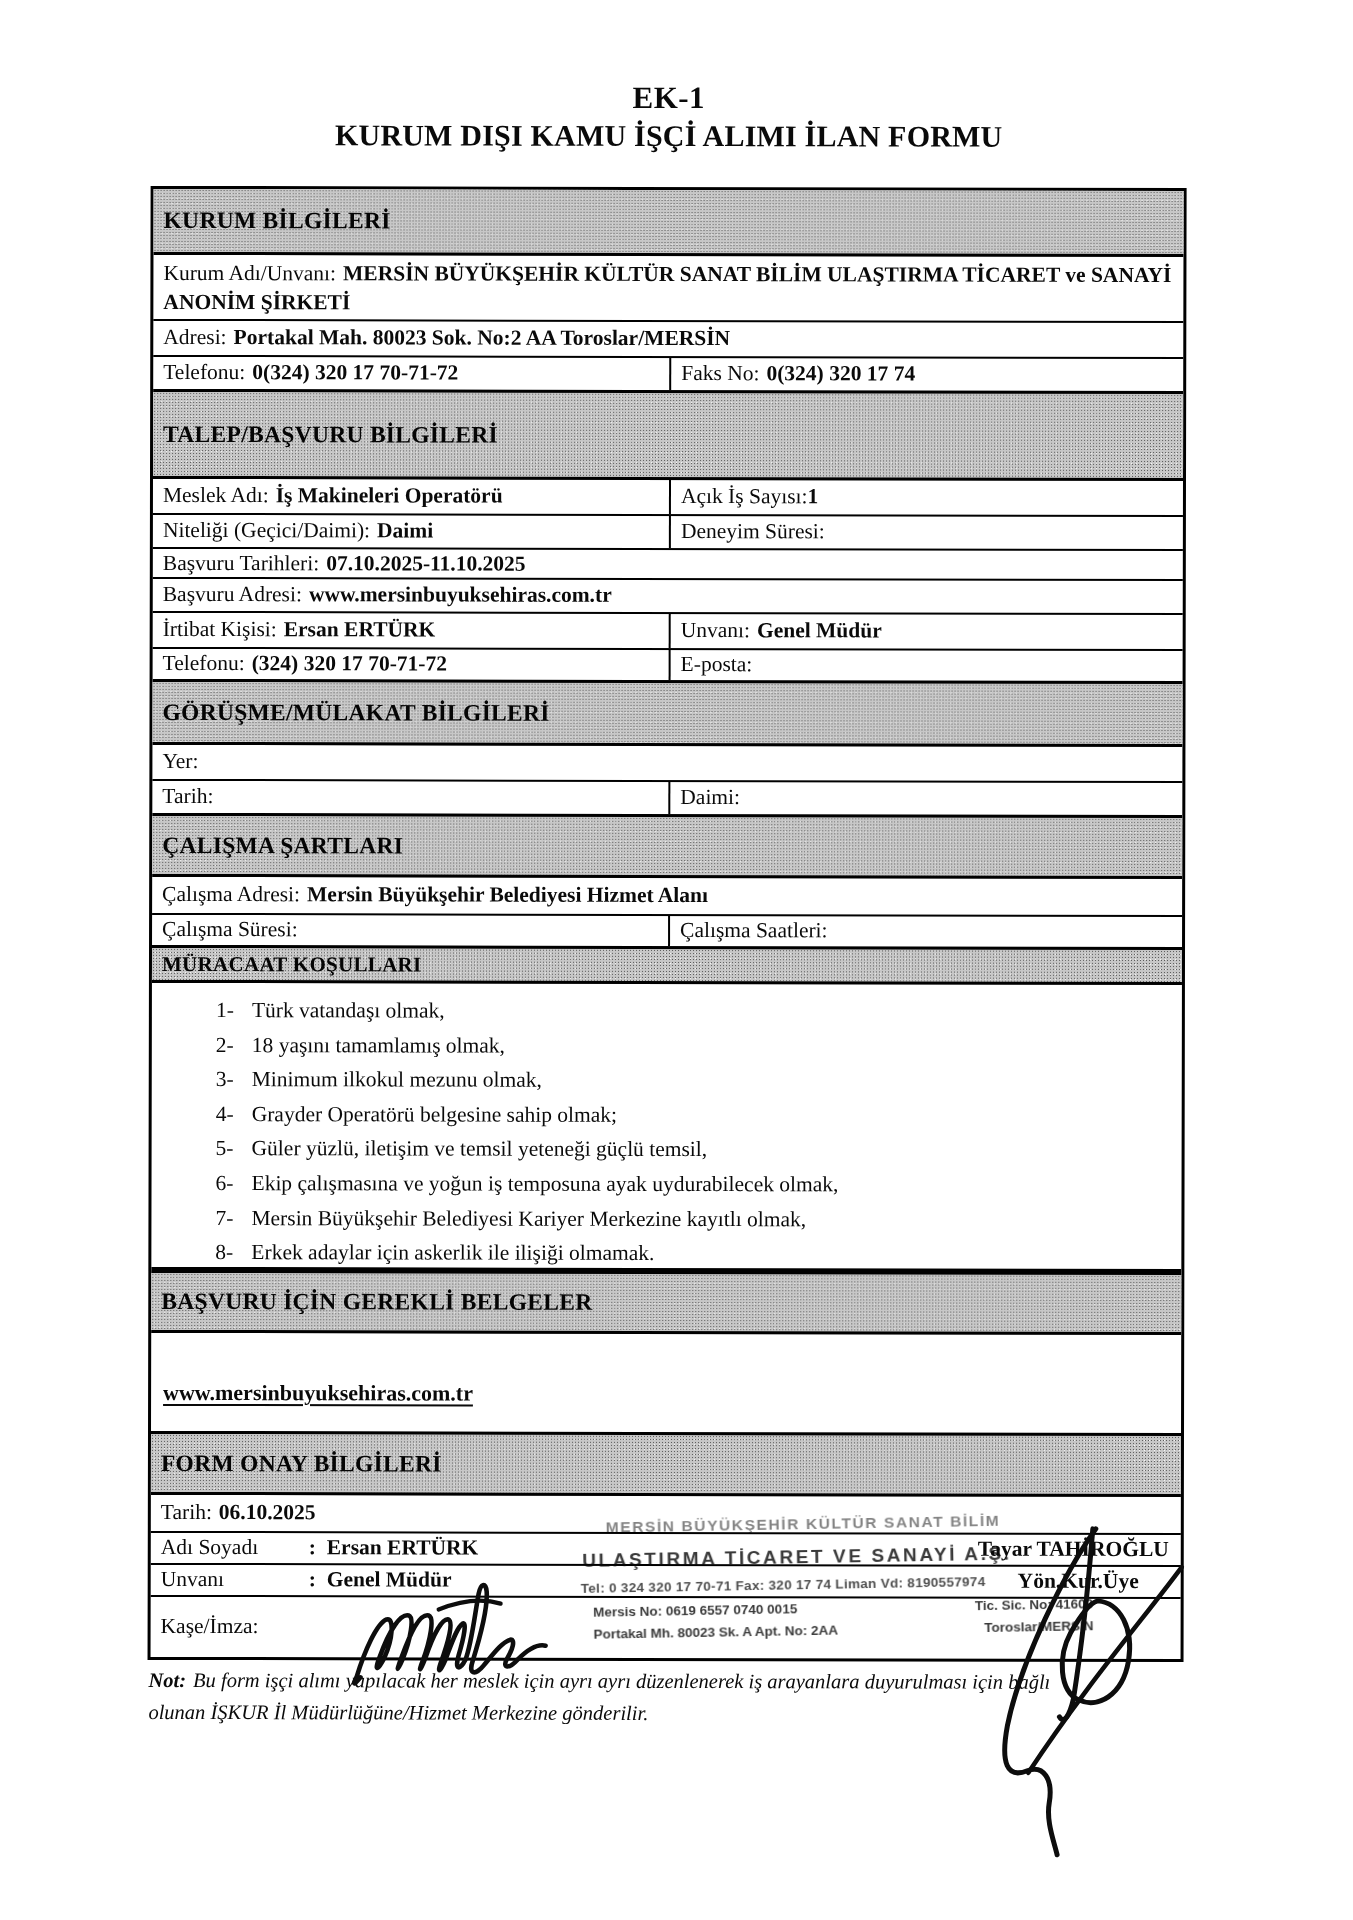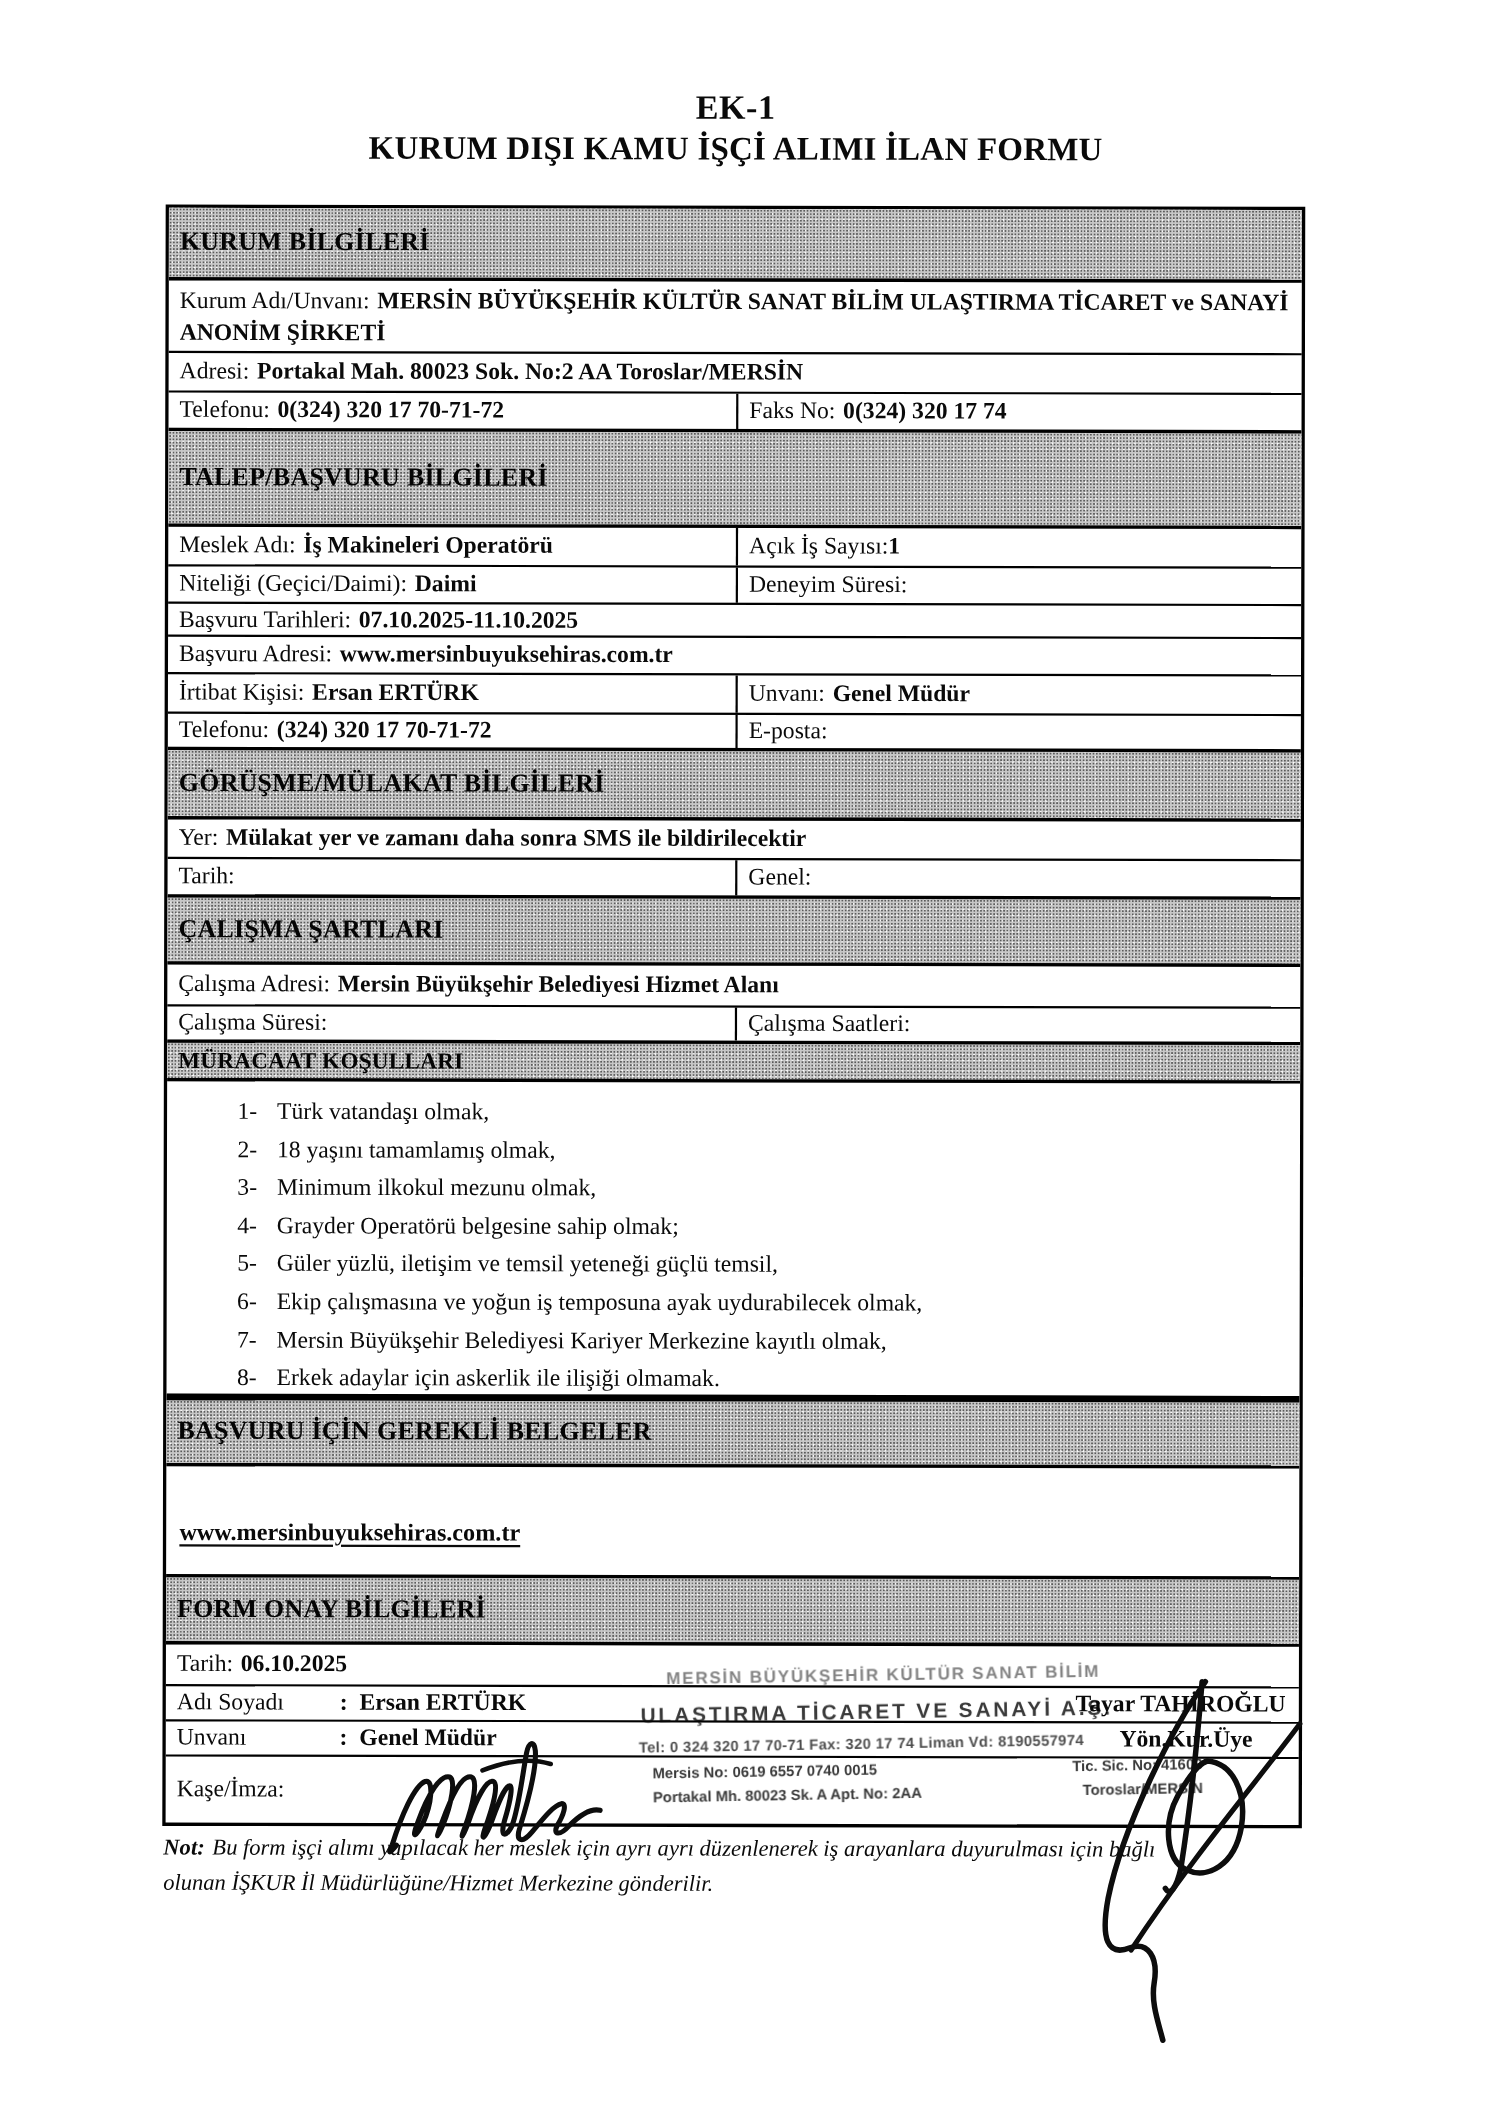--- a/index.html
+++ b/index.html
@@ -162,30 +162,29 @@
       <div class="cell cr">
           <span class="lbl">E-posta:</span>
         </div>
     </div>
 
     <div class="band" style="height:66px">GÖRÜŞME/MÜLAKAT BİLGİLERİ</div>
 
     <div class="row" style="height:34px">
       <div class="cell">
           <span class="lbl">Yer:</span>
-          <span class="val">Mülakat yer ve zamanı daha sonra SMS ile bildirilecektir</span>
         </div>
     </div>
 
     <div class="row" style="height:34px">
       <div class="cell cl">
           <span class="lbl">Tarih:</span>
         </div>
       <div class="cell cr">
-          <span class="lbl">Genel:</span>
+          <span class="lbl">Daimi:</span>
         </div>
     </div>
 
     <div class="band" style="height:64px">ÇALIŞMA ŞARTLARI</div>
 
     <div class="row" style="height:36px">
       <div class="cell">
           <span class="lbl">Çalışma Adresi:</span>
           <span class="val">Mersin Büyükşehir Belediyesi Hizmet Alanı</span>
         </div>

